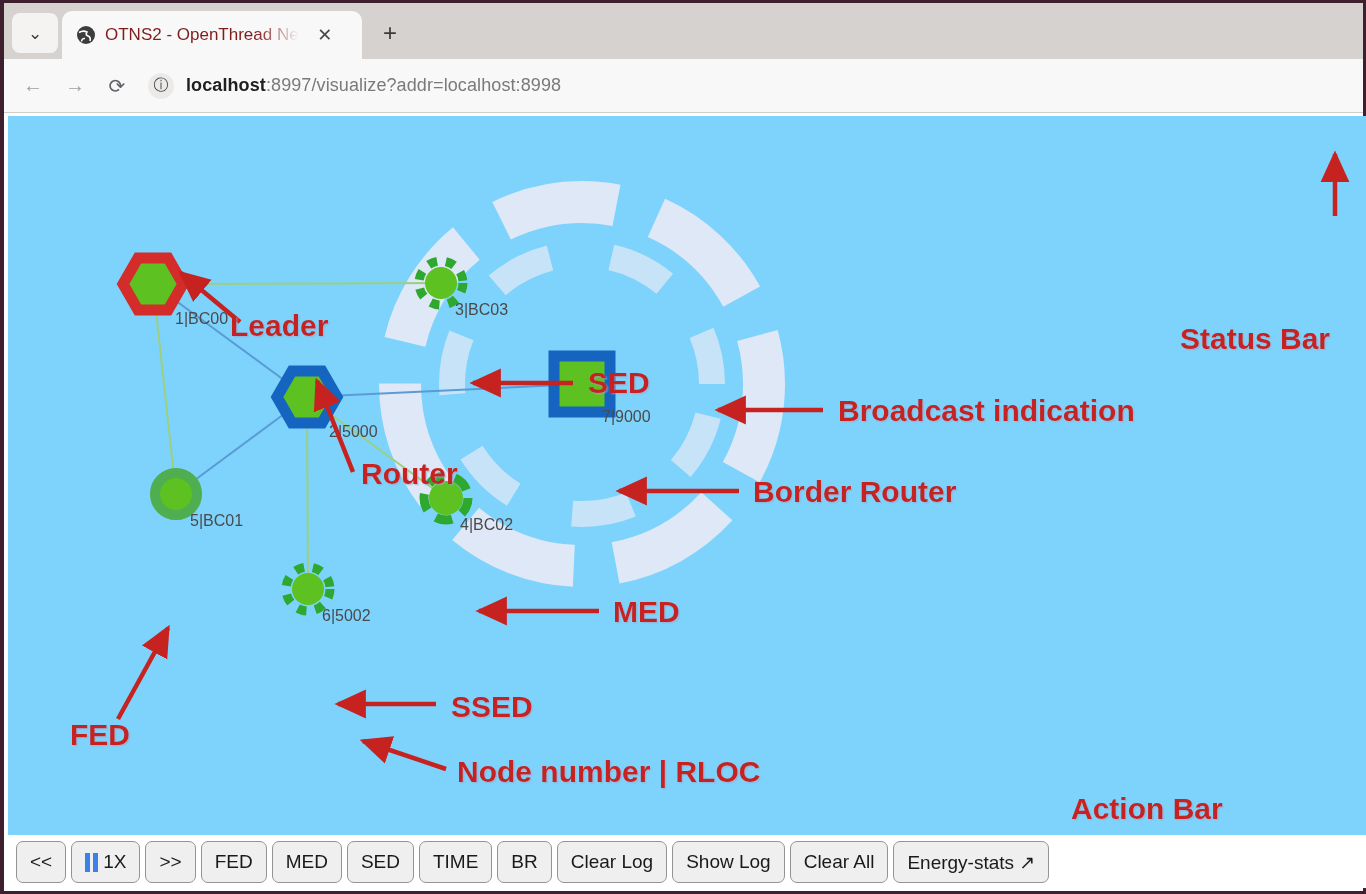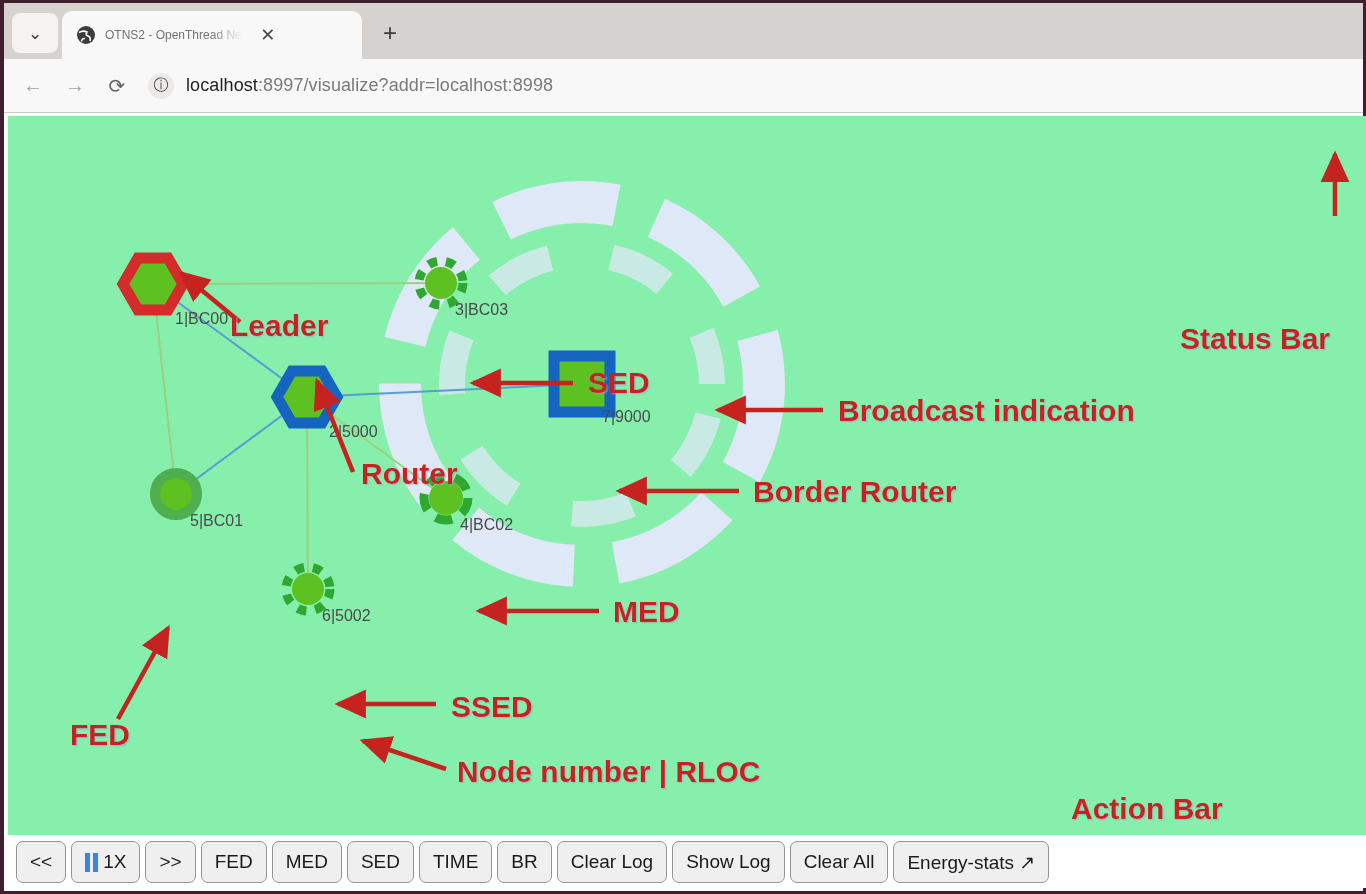--- a/index.html
+++ b/index.html
@@ -48,22 +48,22 @@
     padding: 0 10px 0 14px;
     gap: 9px;
     position: relative;
   }
   .tab-favicon {
     width: 20px; height: 20px;
     flex: 0 0 20px;
     display: flex; align-items: center; justify-content: center;
   }
   .tab-title {
-    font-size: 12px;
-    color: #737373;
+    font-size: 17px;
+    color: #7f1d1d;
     white-space: nowrap;
     overflow: hidden;
     max-width: 220px;
     -webkit-mask-image: linear-gradient(to right, #000 78%, transparent 100%);
     mask-image: linear-gradient(to right, #000 78%, transparent 100%);
   }
   .tab-close {
     width: 26px; height: 26px;
     display: flex; align-items: center; justify-content: center;
     color: #4a4a4a; font-size: 18px; line-height: 1;
@@ -107,21 +107,21 @@
     display: flex; align-items: center; justify-content: center;
     font-size: 15px; color: #4a4a4a;
     flex: 0 0 26px;
   }
   .omni-url {
     font-size: 18px;
     color: #7a7a7a;
     letter-spacing: .1px;
     white-space: nowrap;
   }
-  .omni-url .host { color: #1f1f1f; font-weight: 400; }
+  .omni-url .host { color: #1f1f1f; font-weight: 700; }
 
   
   #statusbar {
     height: 46px;
     padding: 6px 10px 0 14px;
     background: #ffffff;
   }
   .status-line {
     font-family: "DejaVu Sans Mono", monospace;
     font-weight: bold;
@@ -136,21 +136,21 @@
     color: #1a73e8;
     margin-top: 2px;
   }
 
   
   #canvas-area {
     position: absolute;
     left: 4px; top: 113px;
     width: 1359px;
     height: 725px;
-    background: #86efac;
+    background: #7dd3fc;
     overflow: hidden;
   }
   #vis-svg { position: absolute; left: 0; top: 0; }
 
   .nodelabel {
     font-family: "Liberation Sans", sans-serif;
     font-size: 16px;
     fill: #4a4a4a;
   }
   .anno-text {

